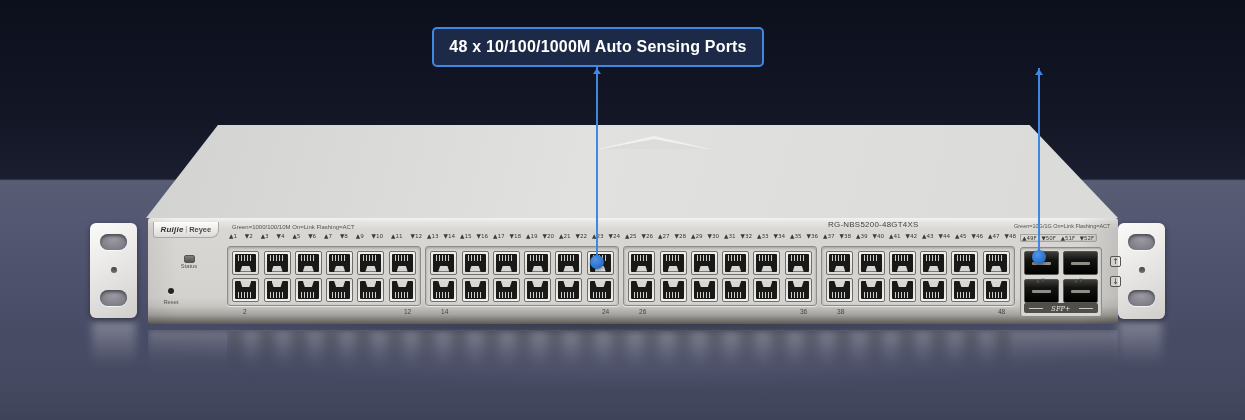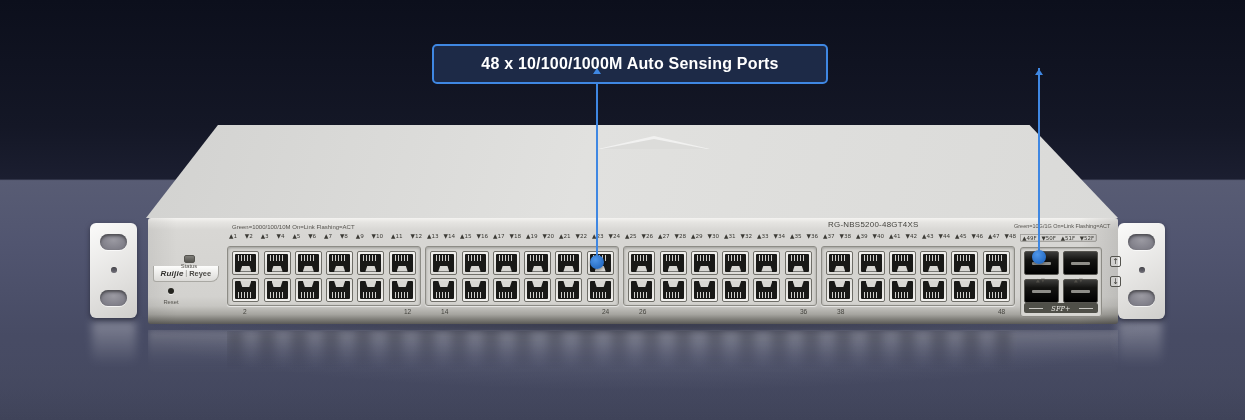--- a/index.html
+++ b/index.html
@@ -6,21 +6,21 @@
   .stage{position:relative;width:1245px;height:420px;overflow:hidden;
     font-family:"Liberation Sans",sans-serif;
     background:
       radial-gradient(ellipse 58% 20% at 52% 79%, rgba(200,205,225,.16), rgba(200,205,225,0) 70%),
       linear-gradient(to bottom,#0c0f1c 0%,#141726 30%,#1b1e30 42.6%,#585c74 43%,#515570 58%,#474b64 80%,#3d415700 100%),
       linear-gradient(to bottom,#0c0f1c 0%,#1b1e30 42.6%,#585c74 43%,#3f4359 100%);}
   
   .callout{position:absolute;z-index:30;display:flex;align-items:center;justify-content:center;
     background:#1d2a47;border:2px solid #3f87e2;border-radius:5px;color:#fff;font-weight:bold;
     font-size:16px;letter-spacing:.2px;box-sizing:border-box;}
-  .callout-1{left:432px;top:44px;width:396px;height:40px;text-align:right;}
+  .callout-1{left:432px;top:27px;width:332px;height:40px;text-align:right;}
   .callout-2{left:948px;top:28px;width:184px;height:40px;}
   .callout-line{position:absolute;z-index:29;width:2px;background:#3f87e2;}
   .line-1{left:596px;top:67px;height:192px;}
   .line-2{left:1038px;top:68px;height:186px;}
   .callout-arrow{position:absolute;z-index:30;width:0;height:0;border-left:4px solid transparent;
     border-right:4px solid transparent;border-bottom:6px solid #3f87e2;}
   .arrow-1{left:593px;top:68px;}
   .arrow-2{left:1035px;top:69px;}
   .callout-dot{position:absolute;z-index:31;width:14px;height:14px;border-radius:50%;
     background:radial-gradient(circle at 38% 32%,#4f97ea,#2368c0 78%);box-shadow:0 1px 3px rgba(0,0,0,.45);}
@@ -57,21 +57,21 @@
   .top-emboss .inner{position:absolute;left:3px;right:3px;top:3px;bottom:0;
     clip-path:polygon(50% 0,100% 100%,0 100%);background:#dcdcda;}
   .chassis-front{position:absolute;left:148px;top:218px;width:970px;height:106px;z-index:11;border-radius:3px;
     background:linear-gradient(to bottom,#f4f3f1 0,#e6e5e2 4px,#d8d7d4 12px,#d3d2cf 74%,#c7c6c2 83%,#a5a49f 91%,#7c7b76 96%,#5b5a56 100%);}
   .chassis-front::after{content:"";position:absolute;inset:0;border-radius:3px;pointer-events:none;
     background:linear-gradient(90deg,rgba(0,0,0,.06),rgba(0,0,0,0) 3%,rgba(0,0,0,0) 96%,rgba(0,0,0,.10));}
   
   .tiny{font-size:10px;transform:scale(.6);transform-origin:0 0;white-space:nowrap;color:#55534e;}
   .brand-badge{position:absolute;left:5px;top:4px;width:64px;height:15px;z-index:3;
     background:linear-gradient(#fdfdfc,#dbdad7);border:1px solid #a9a8a3;border-top:none;
-    border-radius:0 0 8px 3px;display:flex;align-items:center;justify-content:center;margin-top:44px;}
+    border-radius:0 0 8px 3px;display:flex;align-items:center;justify-content:center;}
   .brand-inner{display:flex;align-items:center;gap:4px;transform:scale(.62);white-space:nowrap;}
   .brand-primary{font-style:italic;font-weight:bold;color:#302f2c;font-size:13px;letter-spacing:.3px;}
   .brand-divider{width:1px;height:11px;background:#8a8984;}
   .brand-secondary{font-size:12px;font-weight:bold;color:#4a4945;}
   .legend-left{position:absolute;left:84px;top:6px;z-index:3;}
   .model-label{position:absolute;left:680px;top:2px;z-index:3;font-size:12px;letter-spacing:.4px;
     transform:scale(.66);transform-origin:0 0;color:#45443f;white-space:nowrap;}
   .legend-right{position:absolute;left:866px;top:5px;z-index:3;transform:scale(.55);transform-origin:0 0;}
   .status-unit{position:absolute;left:26px;top:37px;width:30px;z-index:3;text-align:center;}
   .status-led-icon{display:block;margin:0 auto;width:9px;height:6px;border:1px solid #55544f;border-radius:2px;

